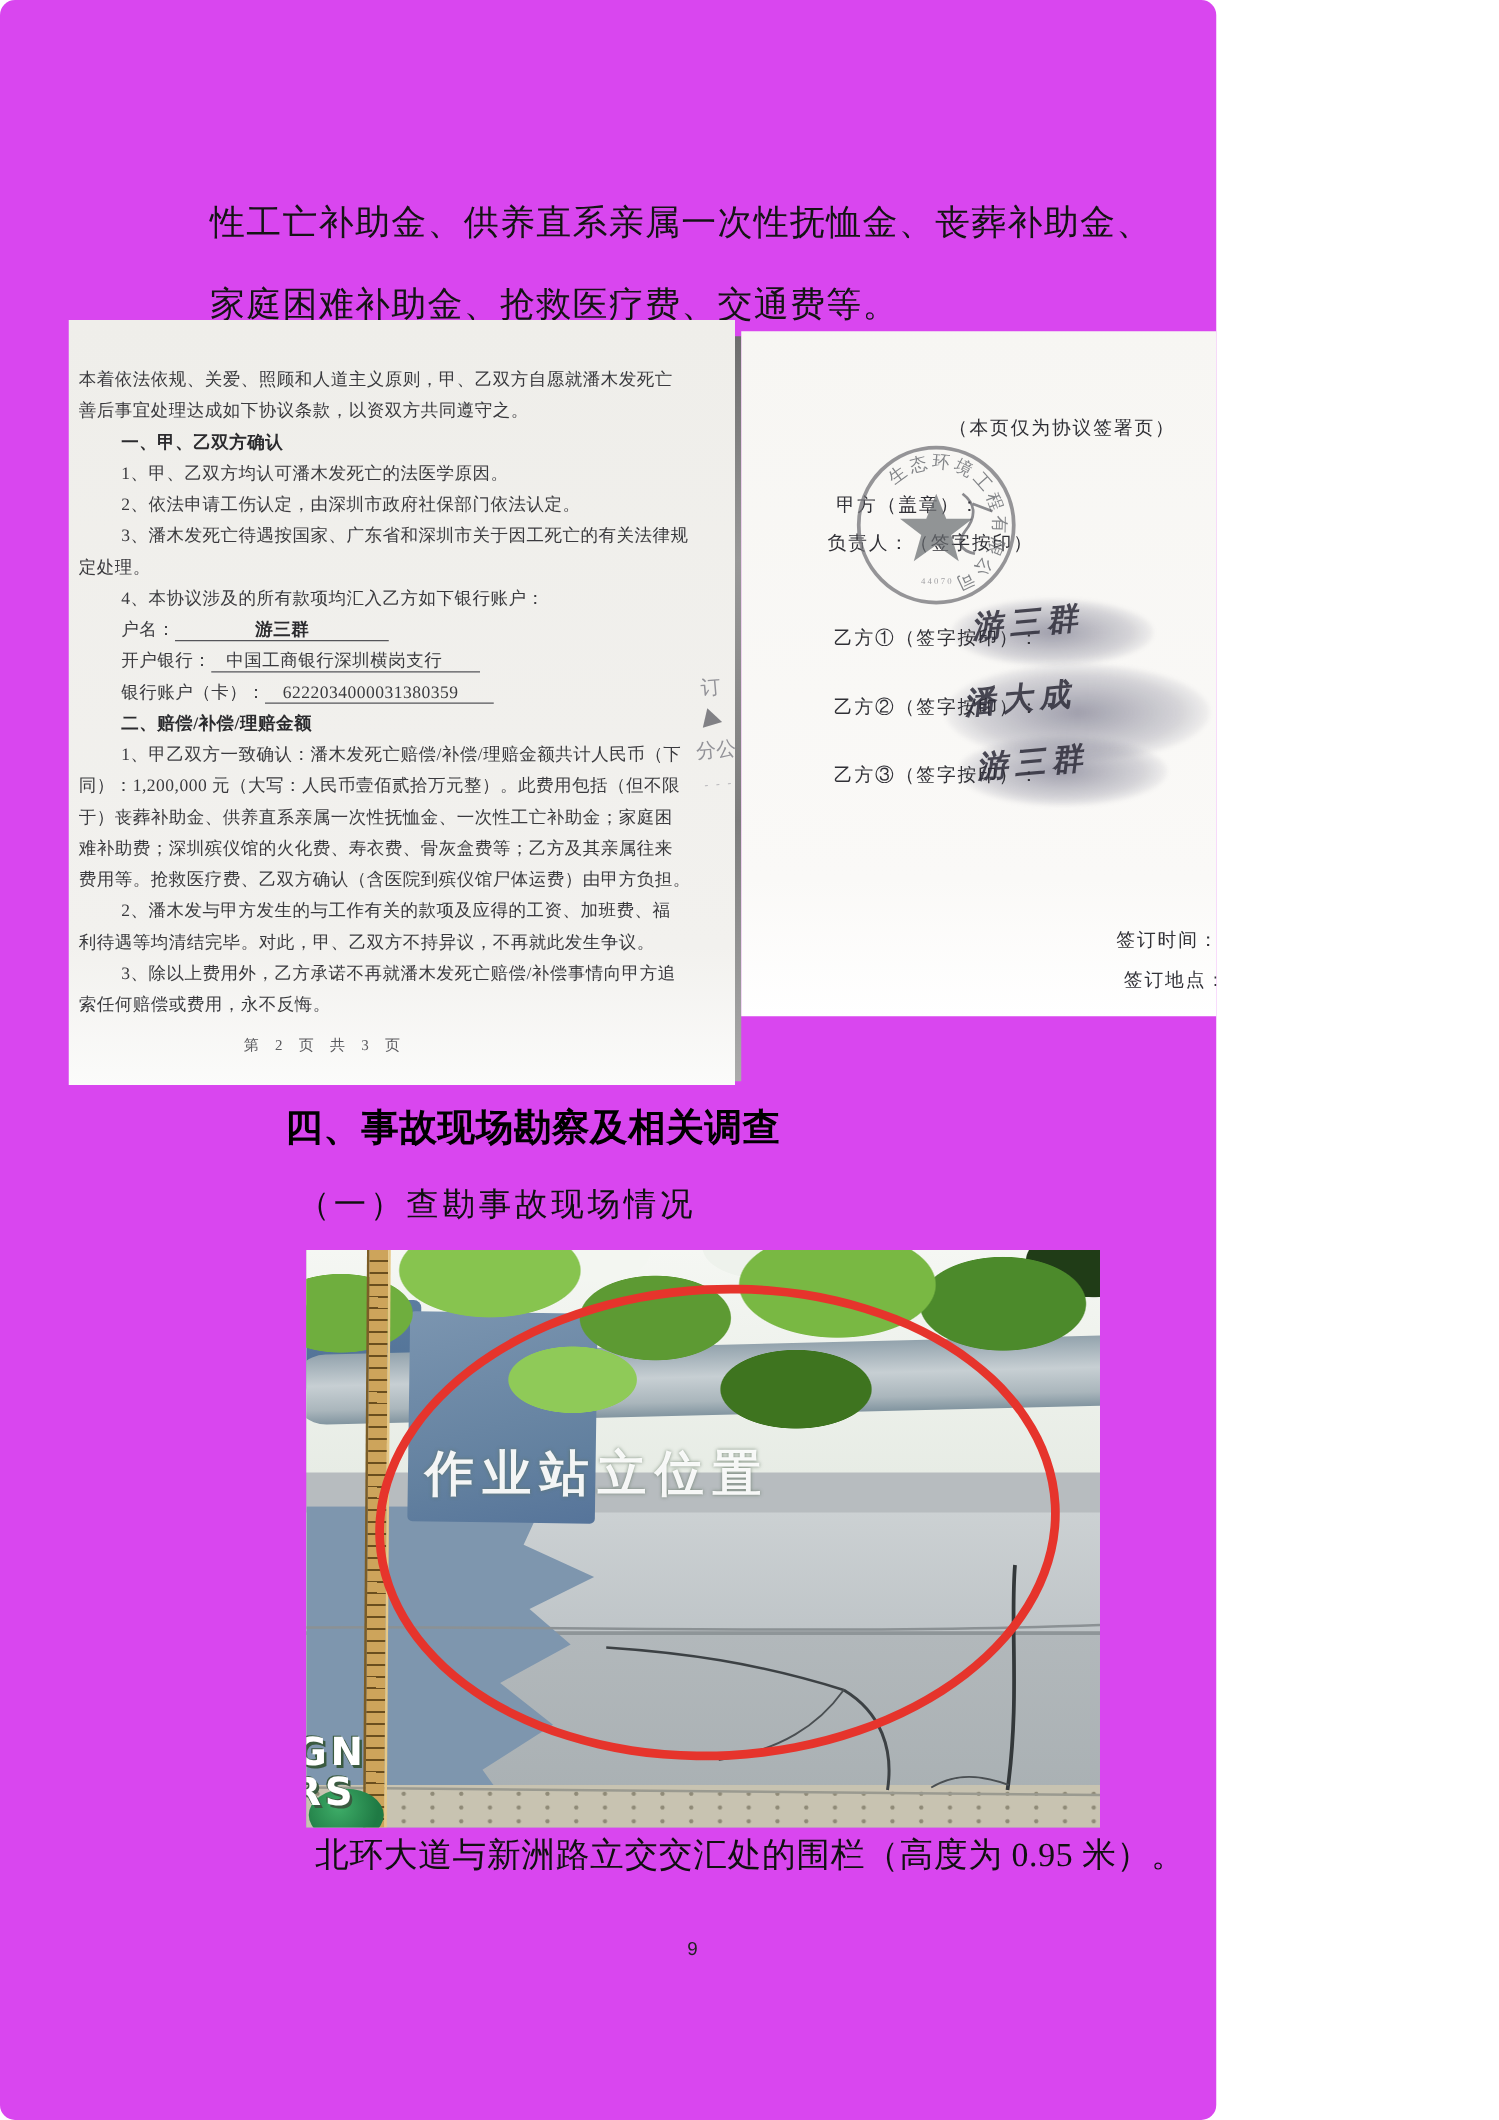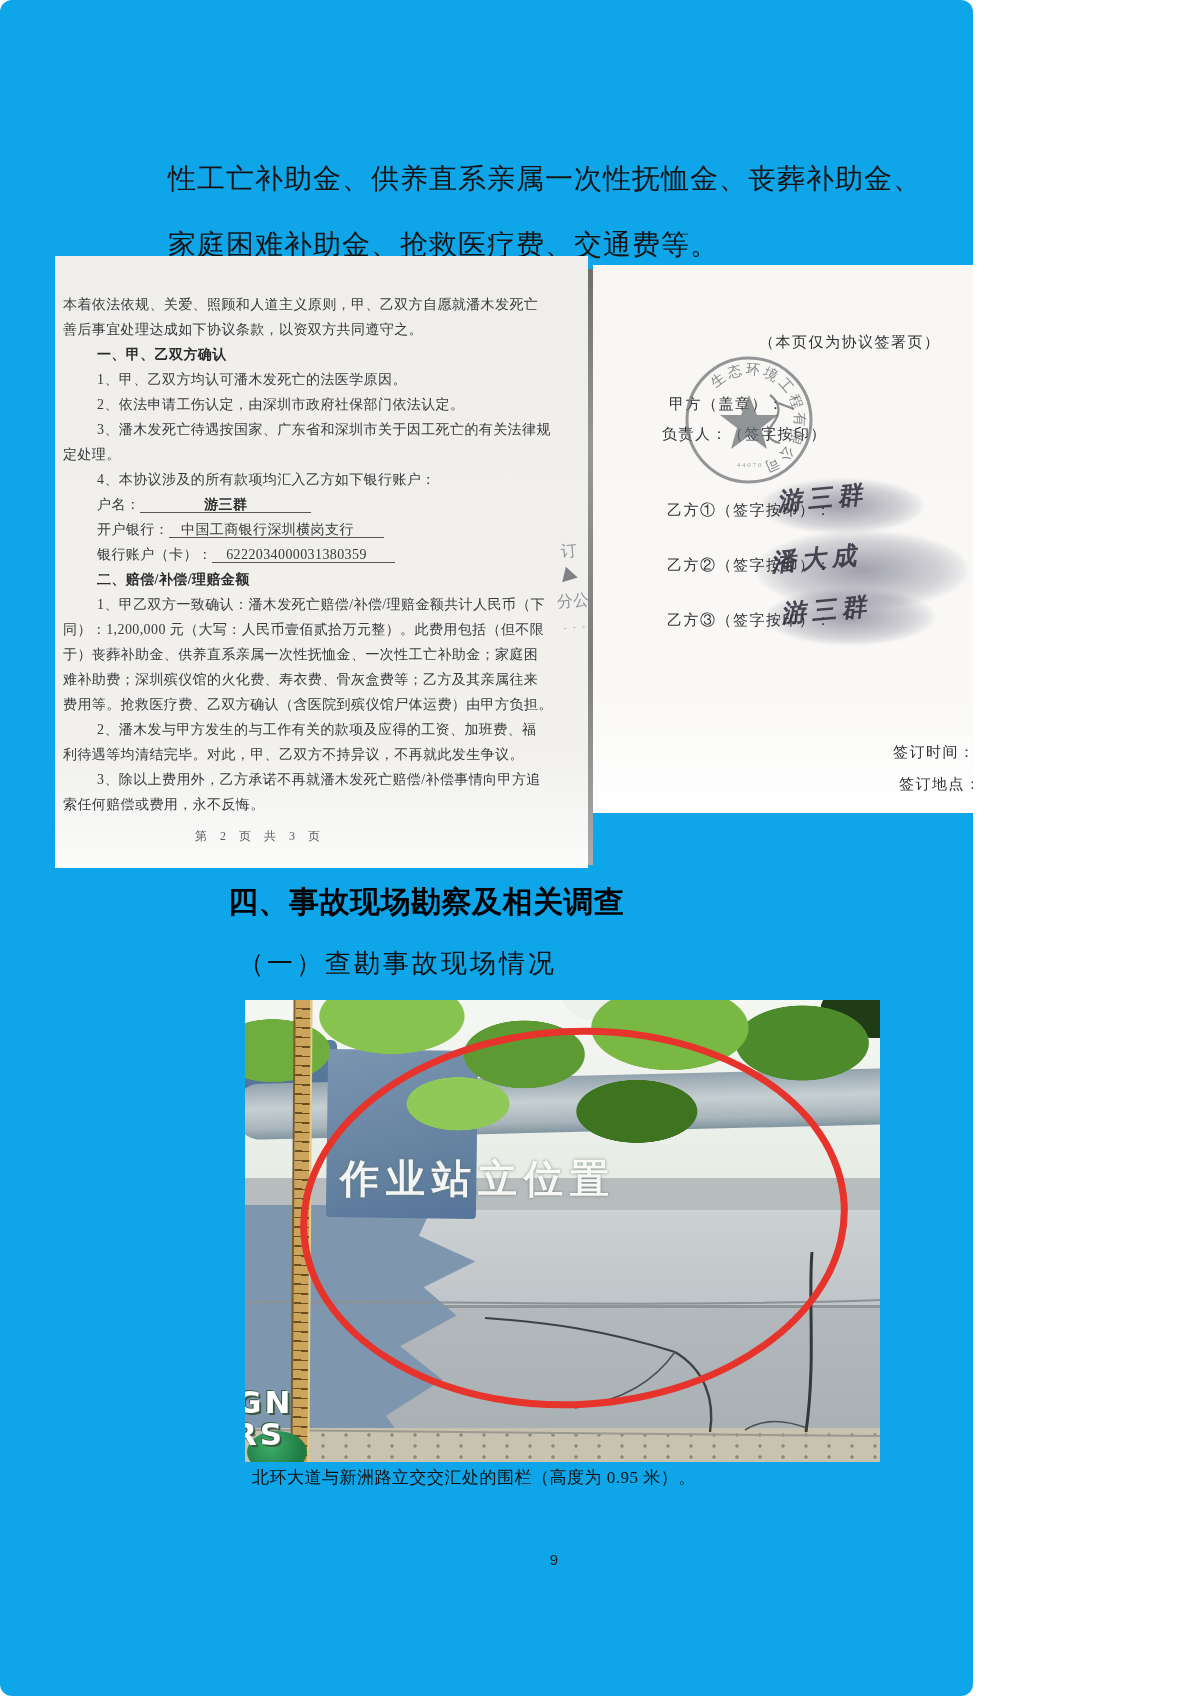--- a/index.html
+++ b/index.html
@@ -1,16 +1,16 @@
 <!DOCTYPE html>
 <html><head>
 <meta charset="utf-8">
 <style>
   html,body{margin:0;padding:0;background:#fff;}
-  .page{position:relative;width:973px;height:1696px;background:#0ea5e9;overflow:hidden;
+  .page{position:relative;width:973px;height:1696px;background:#d946ef;overflow:hidden;
         font-family:"Liberation Serif","DejaVu Serif",serif;color:#111;border-radius:12px;}
   .abs{position:absolute;}
 
   
   .intro{left:168px;top:146px;font-size:28px;line-height:66px;letter-spacing:1px;color:#141414;}
 
   
   .scan-left{left:55px;top:256px;width:533px;height:612px;box-sizing:border-box;
              padding:36px 4px 0 8px;background:linear-gradient(180deg,#efeeea,#f2f1ee 82%,#fbfbfa);
              color:#3a3a3e;font-size:14px;white-space:nowrap;overflow:hidden;}
@@ -100,21 +100,21 @@
   .ovl-text{left:95px;top:152px;z-index:45;font-family:"Liberation Sans","DejaVu Sans",sans-serif;
             font-weight:bold;font-size:39px;letter-spacing:7px;color:rgba(255,255,255,.93);
             text-shadow:0 0 3px rgba(95,115,95,.8);}
   .wm{z-index:45;font-family:"DejaVu Sans","Liberation Sans",sans-serif;font-weight:bold;
       font-size:31px;color:#fff;letter-spacing:3px;
       text-shadow:2px 2px 0 #3a5a40,-1px -1px 0 #3a5a40;}
   .wm1{left:-9px;top:384px;} .wm2{left:-12px;top:416px;}
   .wmdot{left:2px;top:431px;width:60px;height:42px;z-index:44;border-radius:50%;
          background:radial-gradient(circle at 40% 35%,#3ead68,#1f7a44 70%);}
 
-  .caption{left:252px;top:1466px;font-size:17px;letter-spacing:.5px;color:#101010;}
+  .caption{left:252px;top:1466px;font-size:27px;letter-spacing:.5px;color:#101010;}
   .pagenum{left:519px;top:1551px;width:70px;text-align:center;font-size:15px;
            font-family:"Liberation Sans","DejaVu Sans",sans-serif;color:#222;}
 </style>
 </head>
 <body>
 
 <div class="page">
 
   <div class="abs intro">
     <div>性工亡补助金、供养直系亲属一次性抚恤金、丧葬补助金、</div>

